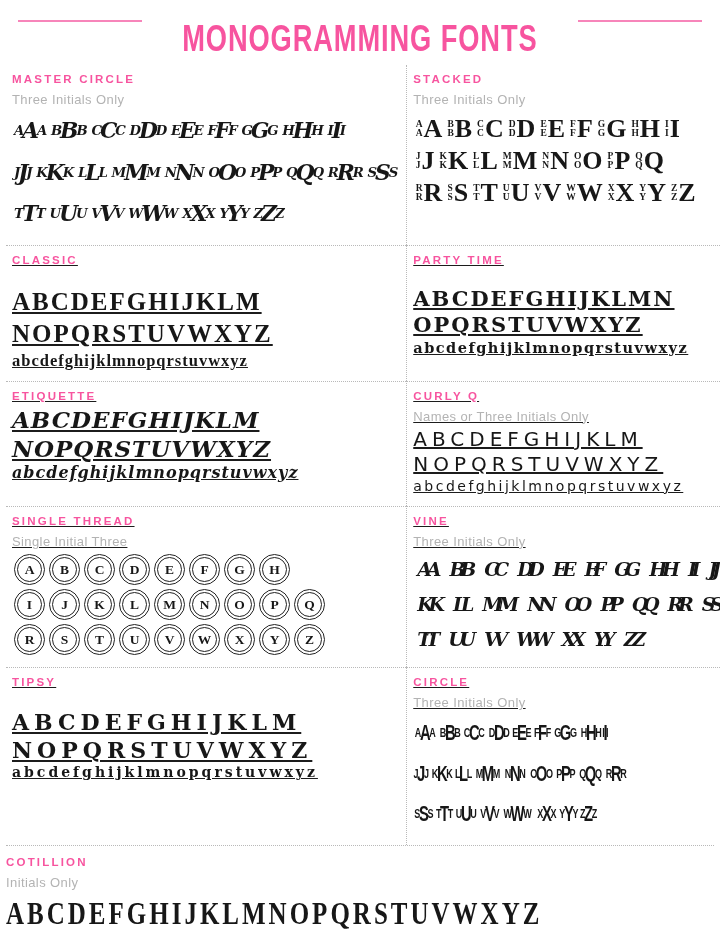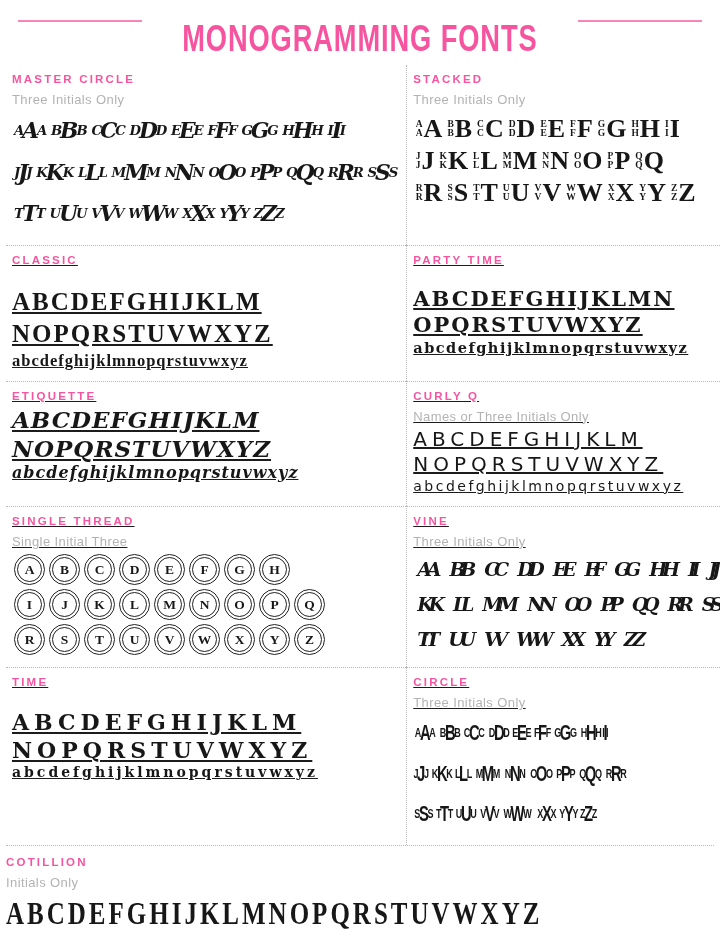--- a/index.html
+++ b/index.html
@@ -464,21 +464,21 @@
             </span><span class="g2">
               <span>Y</span>
               <span class="ov">Y</span>
             </span><span class="g2">
               <span>Z</span>
               <span class="ov">Z</span>
             </span></div>
         </div>
       </section>
       <section class="font-card">
-        <h2 class="fname">TIME</h2>
+        <h2 class="fname">TIPSY</h2>
         <div class="fnote"></div>
         <div class="sample s-tp">
           <div class="srow">ABCDEFGHIJKLM</div>
           <div class="srow">NOPQRSTUVWXYZ</div>
           <div class="srow">abcdefghijklmnopqrstuvwxyz</div>
         </div>
       </section>
       <section class="font-card">
         <h2 class="fname">CIRCLE</h2>
         <div class="fnote">Three Initials Only</div>

